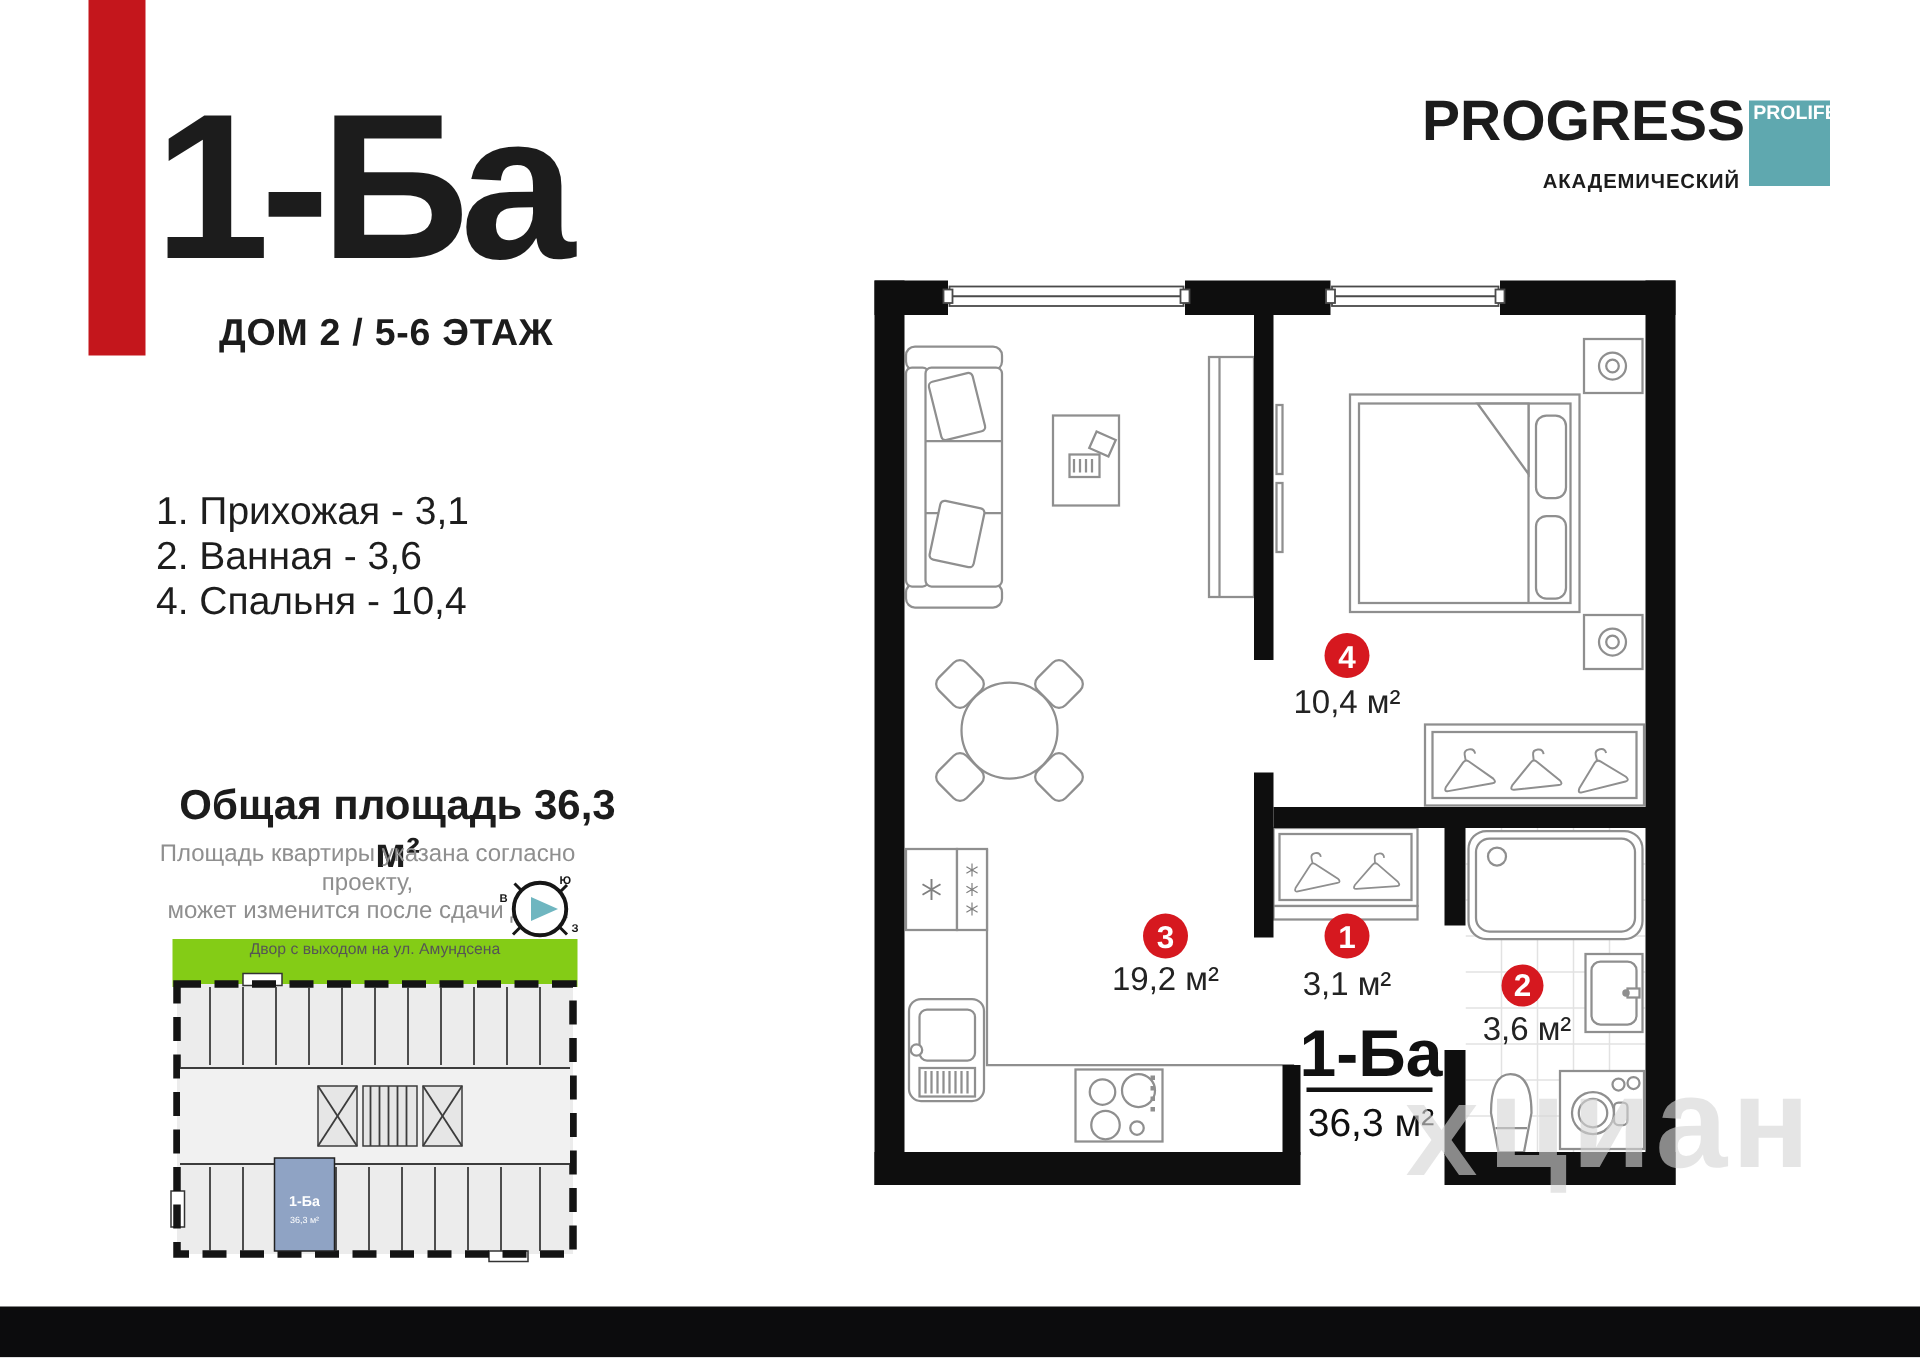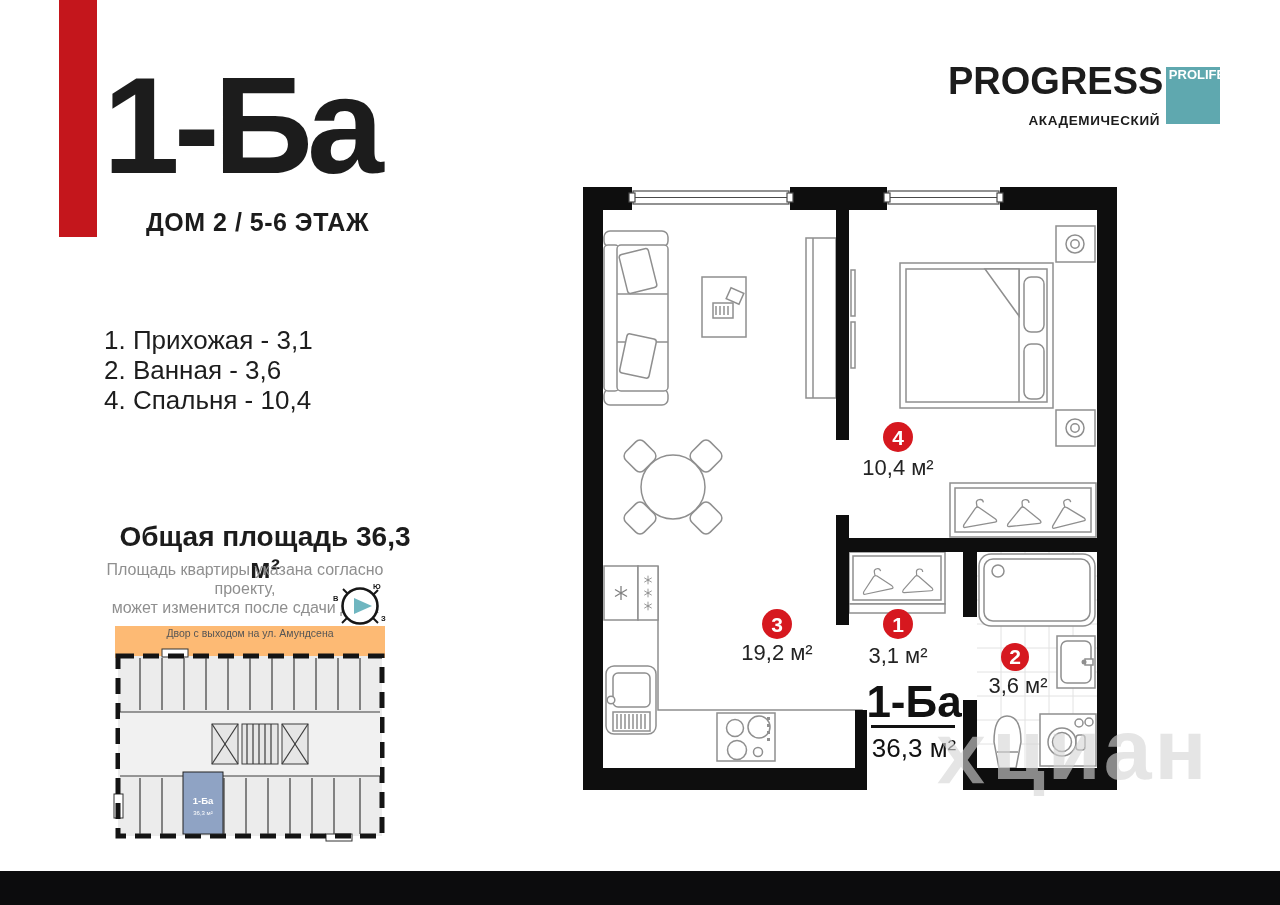--- a/index.html
+++ b/index.html
@@ -11,21 +11,21 @@
   .apt-subtitle{left:146px;top:208px;font-size:25px;font-weight:bold;letter-spacing:.5px;}
   .room-legend{left:103px;top:324px;margin:1px;padding:0;list-style:none;font-size:26px;line-height:30px;color:#1d1d1d;}
   .total-area{left:95px;top:521px;width:300px;text-align:center;font-size:28px;font-weight:bold;margin-left:20px;}
   .disclaimer{left:95px;top:560px;width:300px;text-align:center;font-size:16px;line-height:19px;color:#8f8f8f;}
   .logo{left:948px;top:62px;width:212px;text-align:right;}
   .logo-name{font-size:38px;font-weight:bold;line-height:1;}
   .logo-district{font-size:13.5px;font-weight:bold;letter-spacing:.6px;margin-top:13px;}
   .logo-badge{left:1166px;top:67px;width:54px;height:57px;background:#5fa8af;color:#fff;font-size:13px;
               font-weight:bold;line-height:15px;display:flex;flex-direction:row;justify-content:center;
               padding-left:8px;box-sizing:border-box;}
-  .mini-caption{left:115px;top:626px;width:270px;height:32px;background:#fdba74;font-size:10.5px;line-height:15px;
+  .mini-caption{left:115px;top:626px;width:270px;height:32px;background:#84cc16;font-size:10.5px;line-height:15px;
                 color:#555;text-align:center;white-space:nowrap;}
   .mini-plan{left:112px;top:646px;}
   .compass{left:331px;top:576px;}
   .plan{left:570px;top:180px;}
   .watermark{left:936px;top:706px;display:flex;align-items:flex-start;color:rgba(213,213,213,.62);z-index:6;pointer-events:none;}
   .watermark-glyph{margin-top:28px;margin-right:6px;}
   .watermark-text{font-size:86px;font-weight:bold;line-height:1;letter-spacing:3px;}
   .bottom-bar{left:0;top:871px;width:1280px;height:34px;background:#0c0c0d;}
   svg text{font-family:"Liberation Sans",sans-serif;}
   .badge-num{font-size:21px;font-weight:bold;fill:#fff;text-anchor:middle;}

